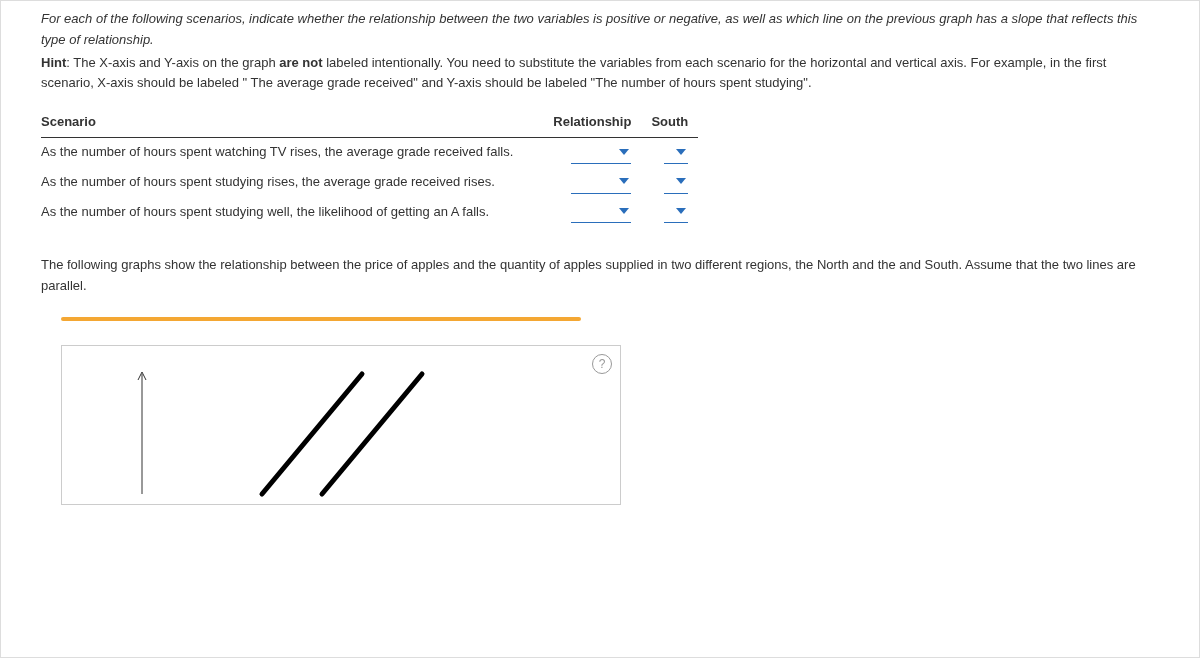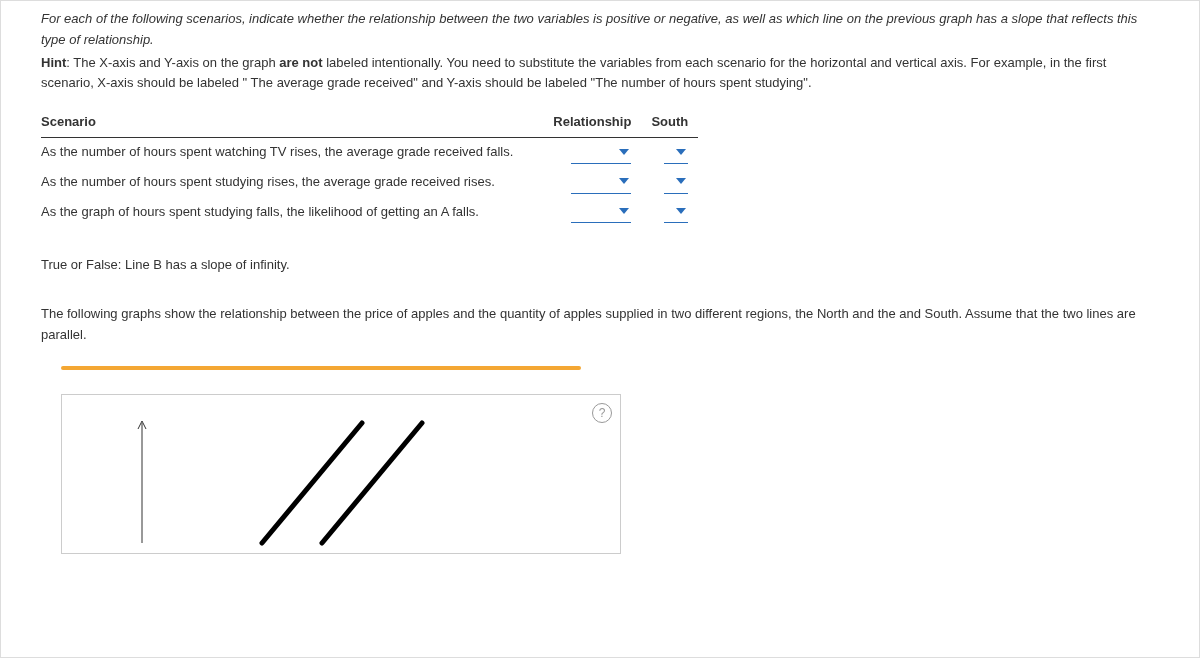--- a/index.html
+++ b/index.html
@@ -124,29 +124,28 @@
       <td>As the number of hours spent watching TV rises, the average grade received falls.</td>
       <td class="drop"><span class="dropdown"><span class="caret"></span></span></td>
       <td class="drop"><span class="dropdown narrow"><span class="caret"></span></span></td>
     </tr>
     <tr>
       <td>As the number of hours spent studying rises, the average grade received rises.</td>
       <td class="drop"><span class="dropdown"><span class="caret"></span></span></td>
       <td class="drop"><span class="dropdown narrow"><span class="caret"></span></span></td>
     </tr>
     <tr>
-      <td>As the graph of hours spent studying falls, the likelihood of getting an A falls.</td>
+      <td>As the number of hours spent studying well, the likelihood of getting an A falls.</td>
       <td class="drop"><span class="dropdown"><span class="caret"></span></span></td>
       <td class="drop"><span class="dropdown narrow"><span class="caret"></span></span></td>
     </tr>
   </tbody>
 </table>
 
 <div class="tf-section">
-  <p class="tf-question">True or False: Line B has a slope of infinity.</p>
   <div class="tf-options">
   </div>
 </div>
 
 <p class="para">The following graphs show the relationship between the price of apples and the quantity of apples supplied in two different regions, the North and the and South. Assume that the two lines are parallel.</p>
 
 <div class="graph-wrap">
   <div class="orange-bar"></div>
   <div class="graph-box">
     <div class="help-circle">?</div>

